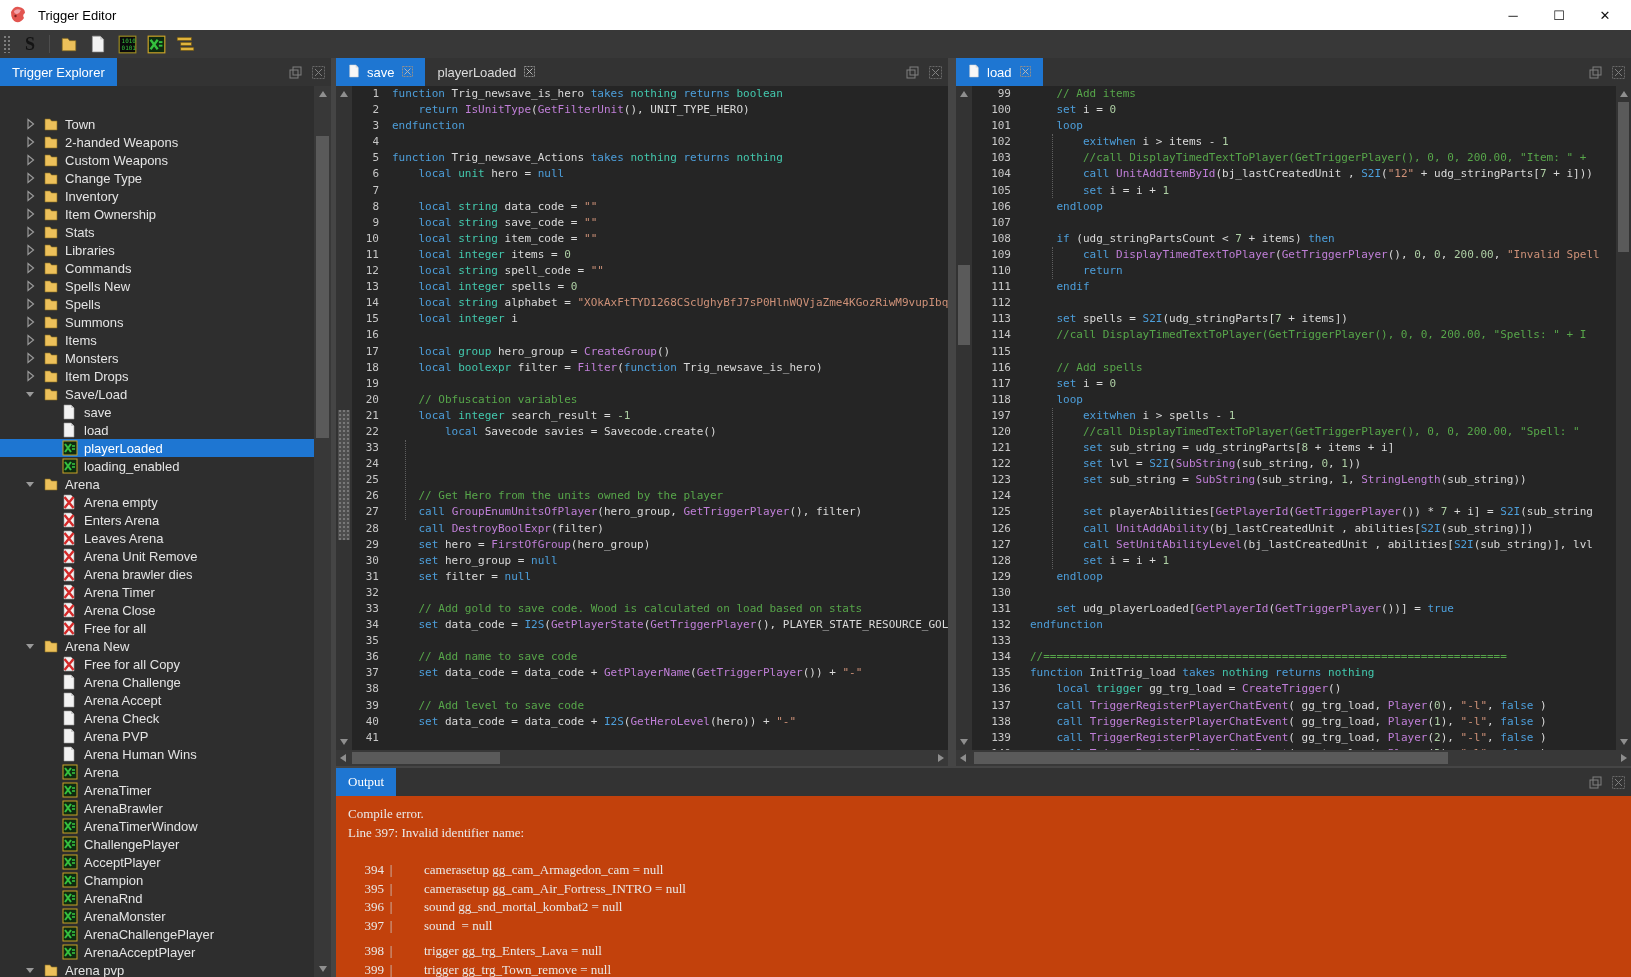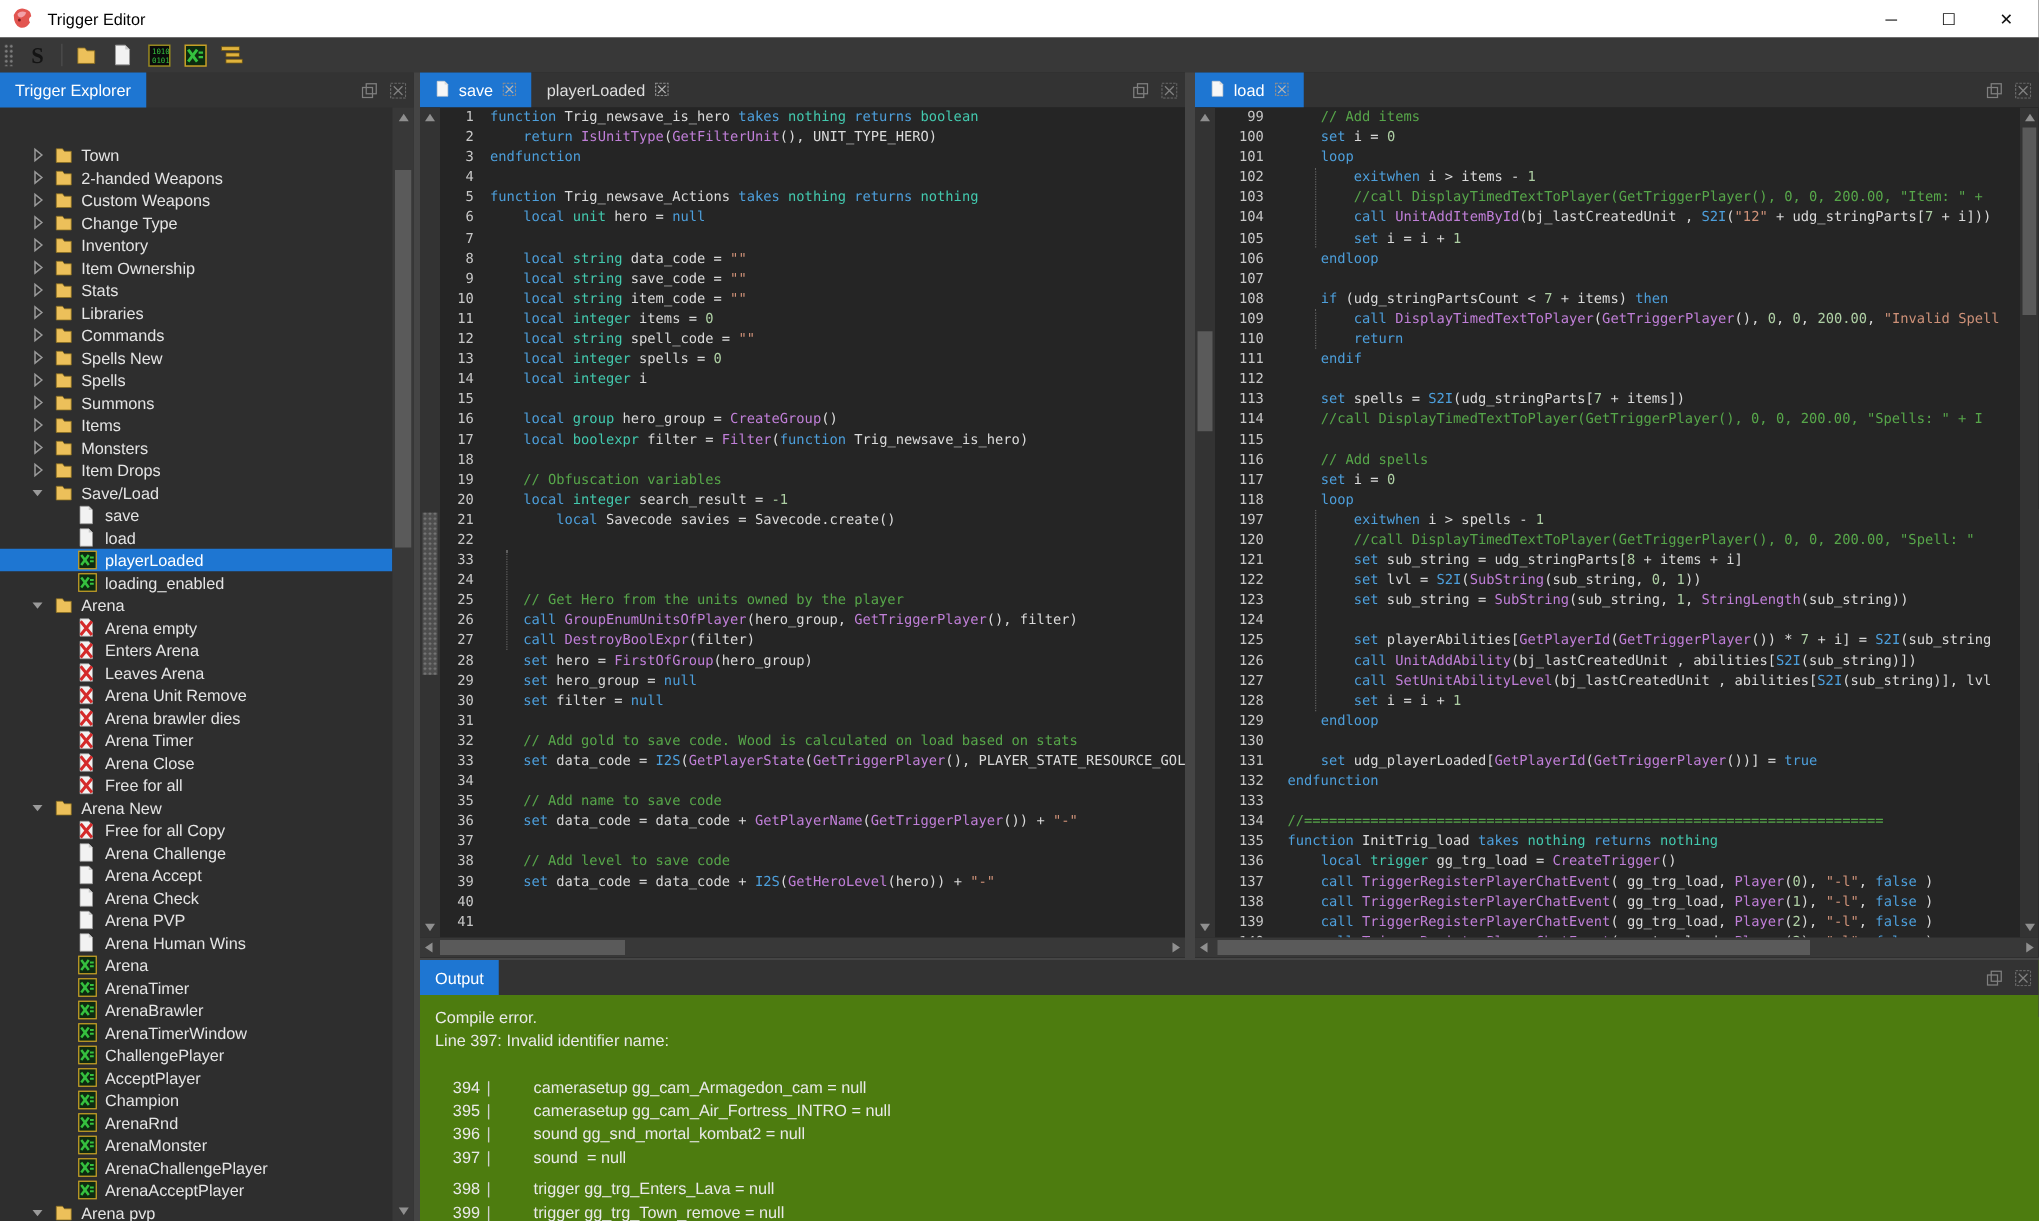--- a/index.html
+++ b/index.html
@@ -59,21 +59,21 @@
   #editorL{left:336px;top:58px;width:612px;height:708px;}
   #editorL .scrollstrip{left:0;}
   #editorL .gutter{left:16px;width:36px;}
   #editorL .codearea{left:56px;right:0;}
   #editorR{left:956px;top:58px;width:675px;height:708px;}
   #editorR .scrollstrip{left:0;}
   #editorR .gutter{left:16px;width:48px;}
   #editorR .codearea{left:74px;right:15px;}
   #editorR .vscroll.right{right:0;top:0;bottom:16px;width:15px;background:#333333;}
   
-  #output{left:336px;top:768px;width:1295px;height:209px;background:#4d7c0f;}
+  #output{left:336px;top:768px;width:1295px;height:209px;background:#c2410c;font-family:Liberation Serif, serif;}
   #outbody{position:absolute;left:0;top:28px;right:0;bottom:0;overflow:hidden;padding:8px 0 0 12px;
            font-size:13px;color:#E9E9E9;}
   .omsg{height:19px;line-height:19px;white-space:pre;}
   .orow{display:flex;height:18.5px;line-height:18.5px;white-space:pre;}
   .orow.spacer{height:7px;}
   .onum{width:36px;text-align:right;flex:0 0 36px;}
   .obar{width:14px;text-align:center;color:#cfcfcf;flex:0 0 14px;}
 </style>
 </head>
 <body>
@@ -670,20 +670,21 @@
         <div class="cl"></div>
         <div class="cl"><span class="tok-k">function</span><span class="tok-p"> Trig_newsave_Actions </span><span class="tok-k">takes</span><span class="tok-t"> nothing </span><span class="tok-k">returns</span><span class="tok-t"> nothing</span></div>
         <div class="cl"><span class="tok-p">    </span><span class="tok-k">local</span><span class="tok-p"> </span><span class="tok-t">unit</span><span class="tok-p"> hero = </span><span class="tok-k">null</span></div>
         <div class="cl"></div>
         <div class="cl"><span class="tok-p">    </span><span class="tok-k">local</span><span class="tok-p"> </span><span class="tok-t">string</span><span class="tok-p"> data_code = </span><span class="tok-s">""</span></div>
         <div class="cl"><span class="tok-p">    </span><span class="tok-k">local</span><span class="tok-p"> </span><span class="tok-t">string</span><span class="tok-p"> save_code = </span><span class="tok-s">""</span></div>
         <div class="cl"><span class="tok-p">    </span><span class="tok-k">local</span><span class="tok-p"> </span><span class="tok-t">string</span><span class="tok-p"> item_code = </span><span class="tok-s">""</span></div>
         <div class="cl"><span class="tok-p">    </span><span class="tok-k">local</span><span class="tok-p"> </span><span class="tok-t">integer</span><span class="tok-p"> items = </span><span class="tok-n">0</span></div>
         <div class="cl"><span class="tok-p">    </span><span class="tok-k">local</span><span class="tok-p"> </span><span class="tok-t">string</span><span class="tok-p"> spell_code = </span><span class="tok-s">""</span></div>
         <div class="cl"><span class="tok-p">    </span><span class="tok-k">local</span><span class="tok-p"> </span><span class="tok-t">integer</span><span class="tok-p"> spells = </span><span class="tok-n">0</span></div>
+        <div class="cl"><span class="tok-p">    </span><span class="tok-k">local</span><span class="tok-p"> </span><span class="tok-t">string</span><span class="tok-p"> alphabet = </span><span class="tok-s">"XOkAxFtTYD1268CScUghyBfJ7sP0HlnWQVjaZme4KGozRiwM9vupIbq</span></div>
         <div class="cl"><span class="tok-p">    </span><span class="tok-k">local</span><span class="tok-p"> </span><span class="tok-t">integer</span><span class="tok-p"> i</span></div>
         <div class="cl"></div>
         <div class="cl"><span class="tok-p">    </span><span class="tok-k">local</span><span class="tok-p"> </span><span class="tok-t">group</span><span class="tok-p"> hero_group = </span><span class="tok-f">CreateGroup</span><span class="tok-p">()</span></div>
         <div class="cl"><span class="tok-p">    </span><span class="tok-k">local</span><span class="tok-p"> </span><span class="tok-t">boolexpr</span><span class="tok-p"> filter = </span><span class="tok-f">Filter</span><span class="tok-p">(</span><span class="tok-k">function</span><span class="tok-p"> Trig_newsave_is_hero)</span></div>
         <div class="cl"></div>
         <div class="cl"><span class="tok-p">    </span><span class="tok-c">// Obfuscation variables</span></div>
         <div class="cl"><span class="tok-p">    </span><span class="tok-k">local</span><span class="tok-p"> </span><span class="tok-t">integer</span><span class="tok-p"> search_result = </span><span class="tok-n">-1</span></div>
         <div class="cl"><span class="tok-p">        </span><span class="tok-k">local</span><span class="tok-p"> Savecode savies = Savecode.create()</span></div>
         <div class="cl"></div>
         <div class="cl"></div>

